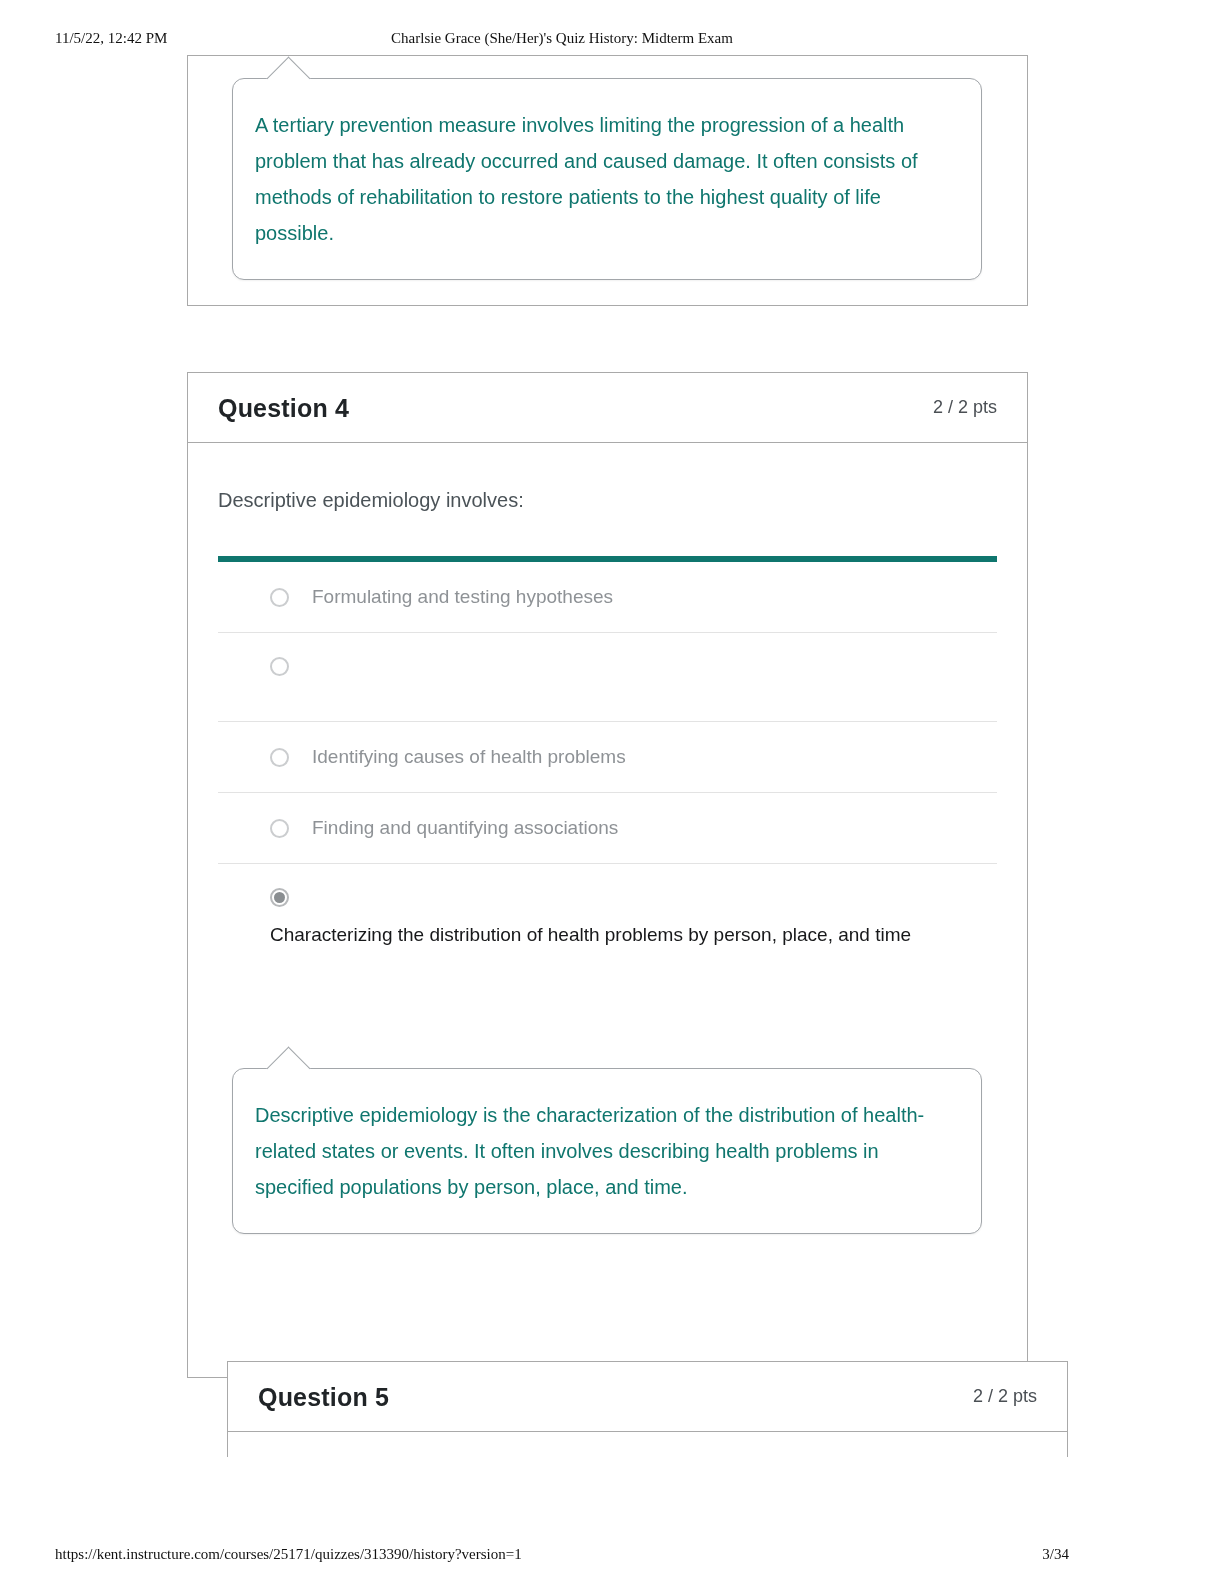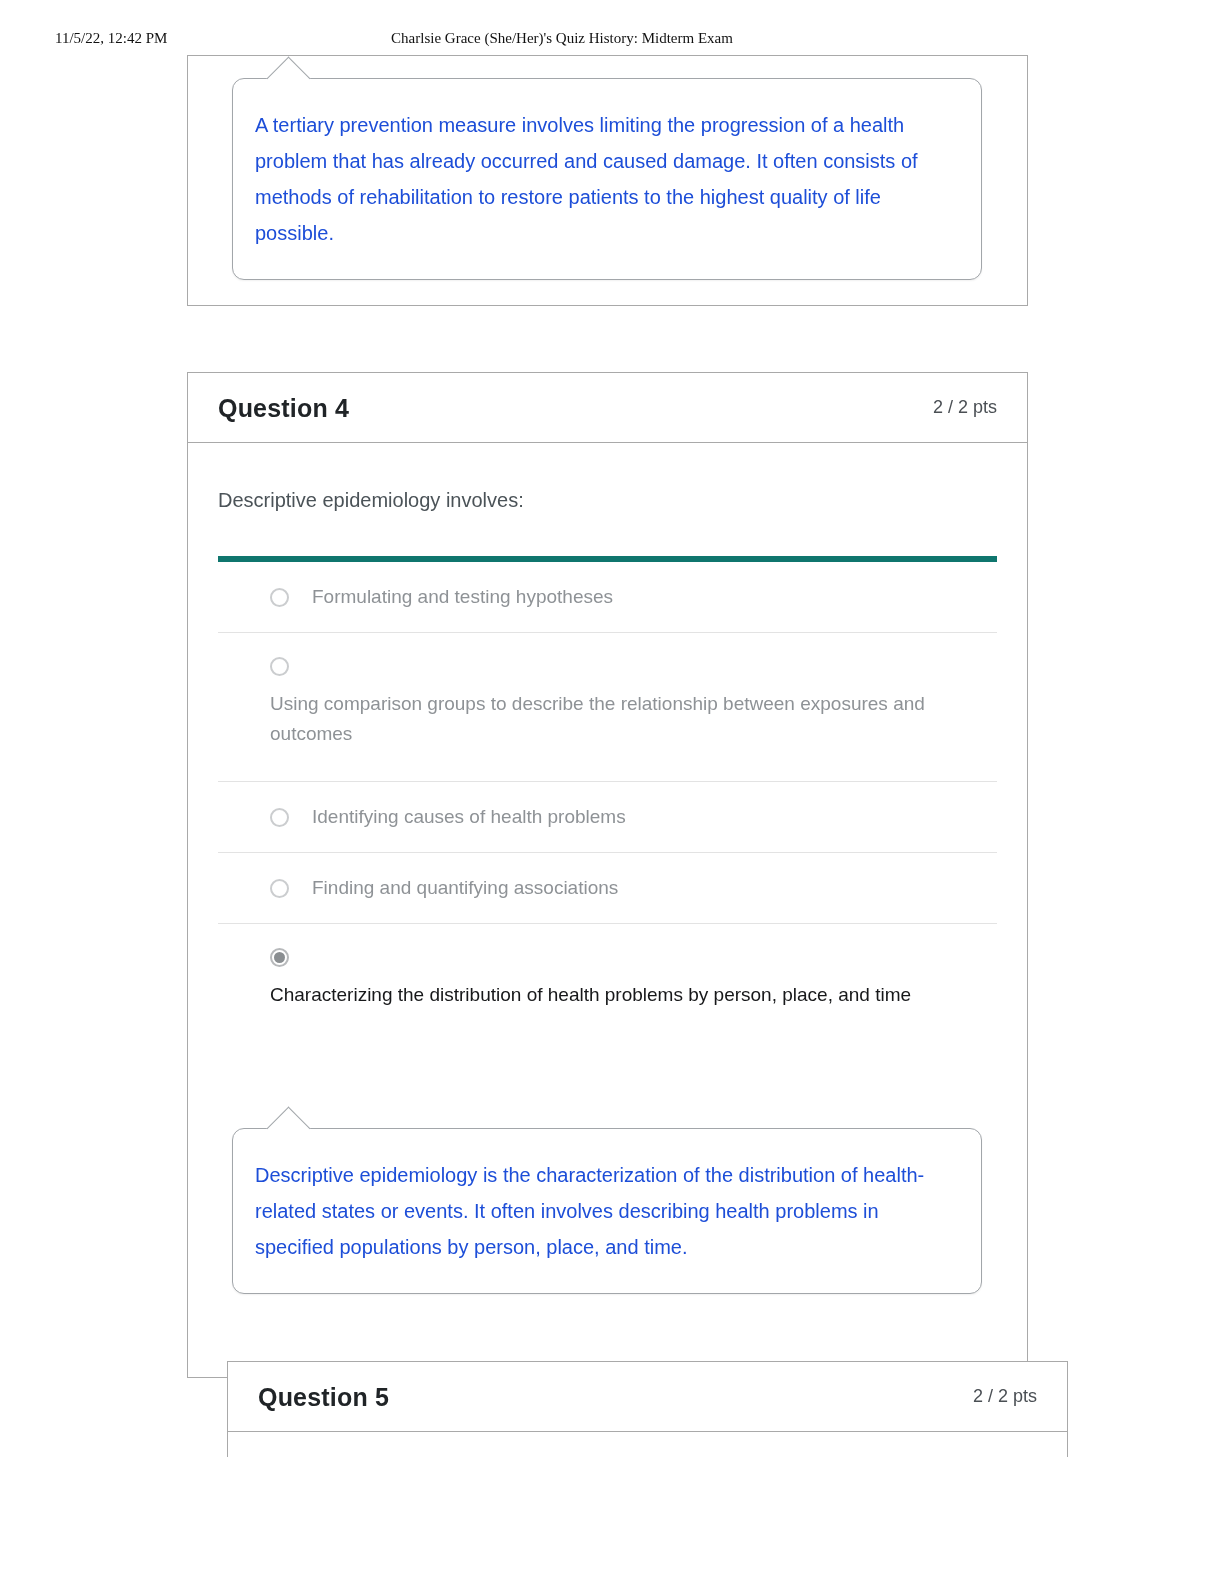--- a/index.html
+++ b/index.html
@@ -77,21 +77,21 @@
     border:1px solid #a2a6aa; border-radius:12px;
     padding:28px 24px 28px 22px;
     box-shadow:0 1px 2px rgba(0,0,0,0.06);
   }
   .callout-pointer {
     position:absolute; top:-16px; left:40px;
     width:30px; height:30px; background:#fff;
     border-left:1px solid #a2a6aa; border-top:1px solid #a2a6aa;
     transform:rotate(45deg);
   }
-  .callout-text { margin:0; font-size:20px; line-height:36px; color:#1d4ed8; }
+  .callout-text { margin:0; font-size:20px; line-height:36px; color:#0f766e; }
   .callout-c3 { margin:22px 0 0 44px; }
   .callout-c4 { margin:86px 0 0 14px; }
 </style>
 </head>
 <body>
 
 <div class="page">
 
   <div class="print-header">
     <span class="ph-left">11/5/22, 12:42 PM</span>
@@ -115,21 +115,20 @@
 
       <div class="options">
 
         <div class="option">
           <span class="radio"></span>
           <span class="opt-label">Formulating and testing hypotheses</span>
         </div>
 
         <div class="option wrap">
           <span class="radio"></span>
-          <span class="opt-label">Using comparison groups to describe the relationship between exposures and outcomes</span>
         </div>
 
         <div class="option">
           <span class="radio"></span>
           <span class="opt-label">Identifying causes of health problems</span>
         </div>
 
         <div class="option">
           <span class="radio"></span>
           <span class="opt-label">Finding and quantifying associations</span>
@@ -151,14 +150,18 @@
     </div>
   </section>
 
   <section class="qbox q5">
     <header class="qheader">
       <h2 class="qtitle">Question 5</h2>
       <span class="pts">2 / 2 pts</span>
     </header>
   </section>
 
+  <div class="print-footer">
+    <span>https://kent.instructure.com/courses/25171/quizzes/313390/history?version=1</span>
+    <span>3/34</span>
+  </div>
 
 </div>
 
 </body></html>

